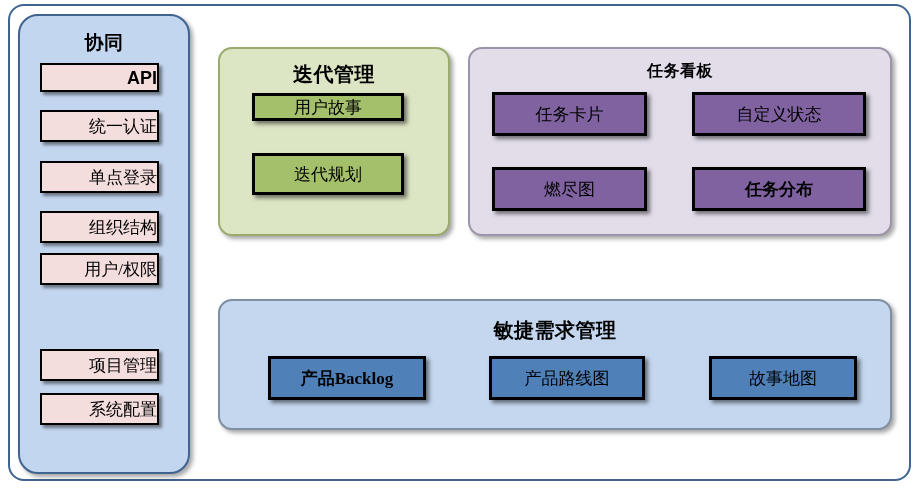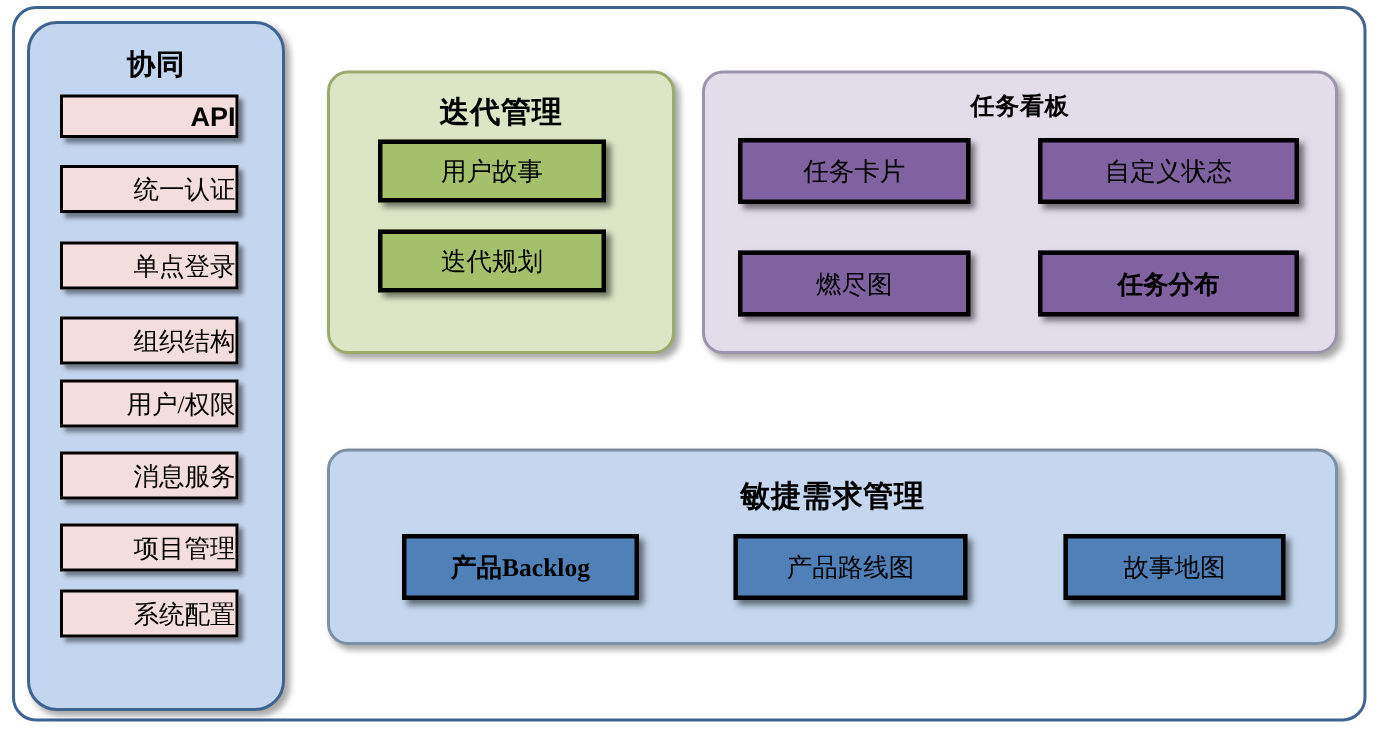--- a/index.html
+++ b/index.html
@@ -203,37 +203,34 @@
   </div>
 
   <div class="chip" style="left:40px; top:211px; width:119px; height:32px;">
     <span class="chip-label">组织结构</span>
   </div>
 
   <div class="chip" style="left:40px; top:253px; width:119px; height:32px;">
     <span class="chip-label">用户/权限</span>
   </div>
 
-  <div class="chip" style="left:40px; top:301px; width:119px; height:32px;">
-    <span class="chip-label">消息服务</span>
-  </div>
 
   <div class="chip" style="left:40px; top:349px; width:119px; height:32px;">
     <span class="chip-label">项目管理</span>
   </div>
 
   <div class="chip" style="left:40px; top:393px; width:119px; height:32px;">
     <span class="chip-label">系统配置</span>
   </div>
 
   <div class="panel" id="iteration-panel">
     <div class="panel-title" id="iteration-title">迭代管理</div>
   </div>
 
-  <div class="card-green" style="left:252px; top:93px; width:152px; height:42px;">
+  <div class="card-green" style="left:252px; top:93px; width:152px; height:28px;">
     <span>用户故事</span>
   </div>
 
   <div class="card-green" style="left:252px; top:153px; width:152px; height:42px;">
     <span>迭代规划</span>
   </div>
 
   <div class="panel" id="taskboard-panel">
     <div class="panel-title" id="taskboard-title">任务看板</div>
   </div>

